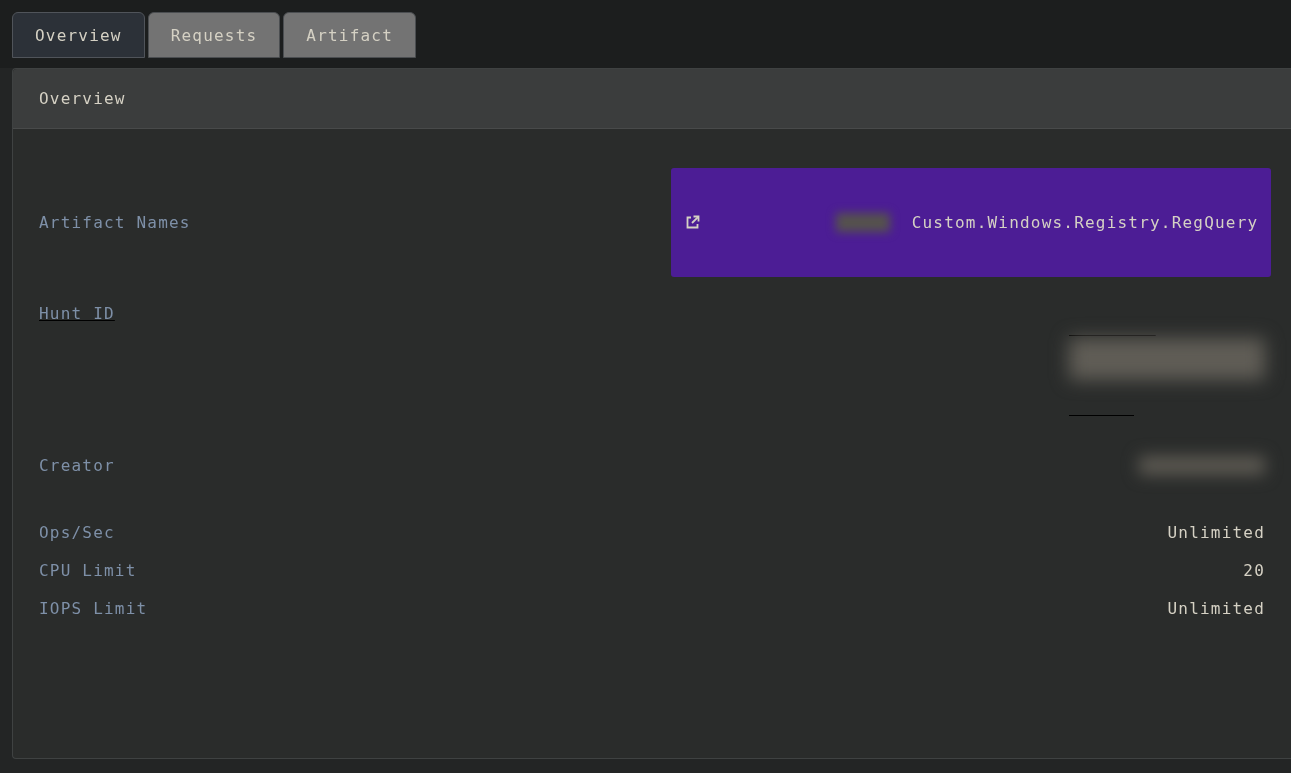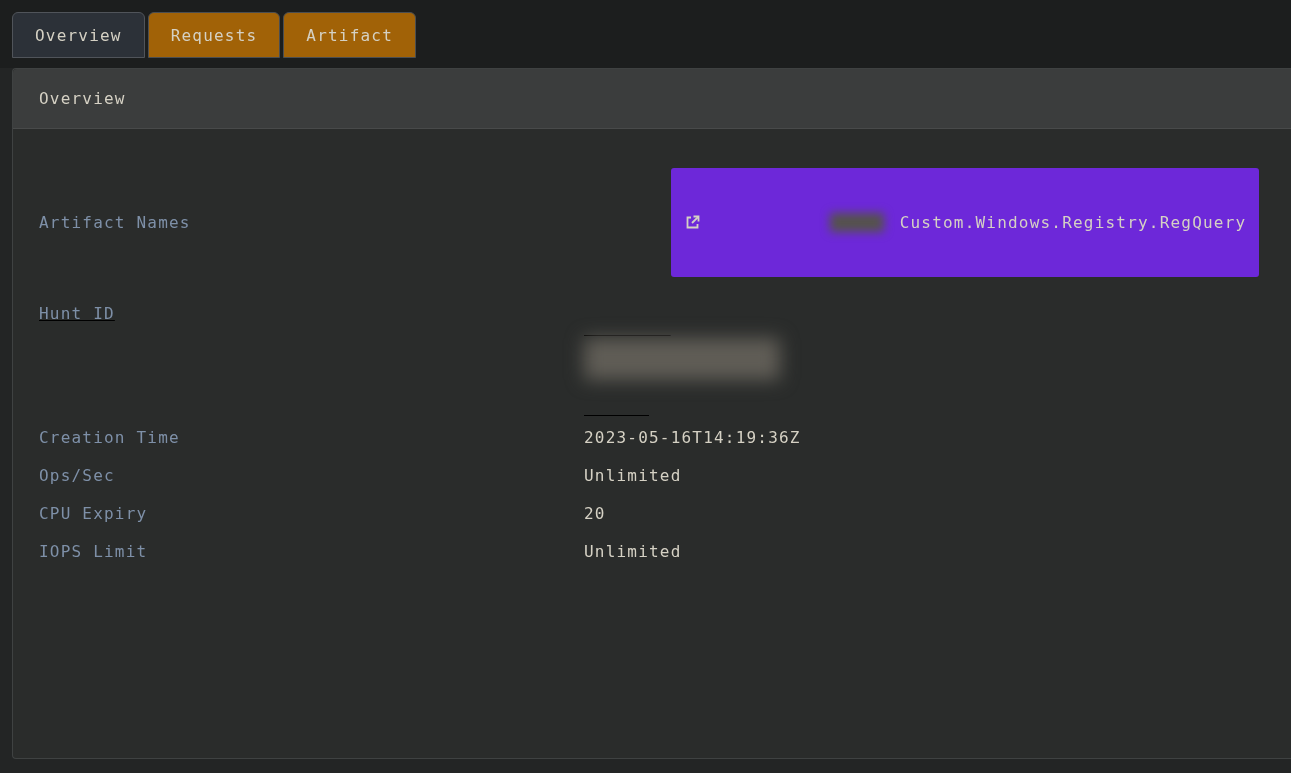--- a/index.html
+++ b/index.html
@@ -19,21 +19,21 @@
     display: flex;
     align-items: flex-start;
     padding-left: 12px;
   }
   .tab {
     margin-top: 12px;
     height: 46px;
     padding: 0 22px;
     display: flex;
     align-items: center;
-    background: #a16207;
+    background: #737373;
     border: 1px solid #4b4e51;
     border-radius: 6px 6px 0 0;
     color: #d5d1c4;
     margin-right: 3px;
     cursor: pointer;
     white-space: nowrap;
   }
   .tab.active {
     background: #2c3138;
     border-color: #50545a;
@@ -60,36 +60,37 @@
   }
   .card-body {
     padding: 20px 26px 0 26px;
   }
 
   
   .row {
     display: flex;
     align-items: center;
     min-height: 38px;
+    justify-content: space-between;
   }
   .row .label {
     flex: 0 0 545px;
     color: #7e90a8;
   }
   .row .value {
     color: #d5d1c4;
     white-space: pre;
   }
 
   .row.artifact-row { min-height: 50px; }
   .artifact-btn {
     display: inline-flex;
     align-items: center;
-    gap: 16px;
-    background: #6d28d9;
+    gap: 22px;
+    background: #4c1d95;
     border: none;
     border-radius: 3px;
     padding: 8px 13px;
     color: #d5d1c4;
     font: inherit;
     letter-spacing: inherit;
     cursor: pointer;
   }
   .artifact-btn svg { display: block; }
 
@@ -140,35 +141,37 @@
       </div>
     </div>
 
     <div class="row huntid-row">
       <div class="label" style="padding-top:4px;">Hunt ID</div>
       <div class="value">
         <div class="redact huntid"></div>
       </div>
     </div>
 
+    <div class="row creator-row">
+      <div class="label">Creator</div>
+      <div class="value">
+        <div class="redact creator"></div>
+      </div>
+    </div>
 
-    <div class="row">
-      <div class="label">Creation Time</div>
-      <div class="value">2023-05-16T14:19:36Z</div>
-    </div>
 
 
 
     <div class="row">
       <div class="label">Ops/Sec</div>
       <div class="value">Unlimited</div>
     </div>
 
     <div class="row">
-      <div class="label">CPU Expiry</div>
+      <div class="label">CPU Limit</div>
       <div class="value">20</div>
     </div>
 
     <div class="row">
       <div class="label">IOPS Limit</div>
       <div class="value">Unlimited</div>
     </div>
 
   </div>
 </div>

